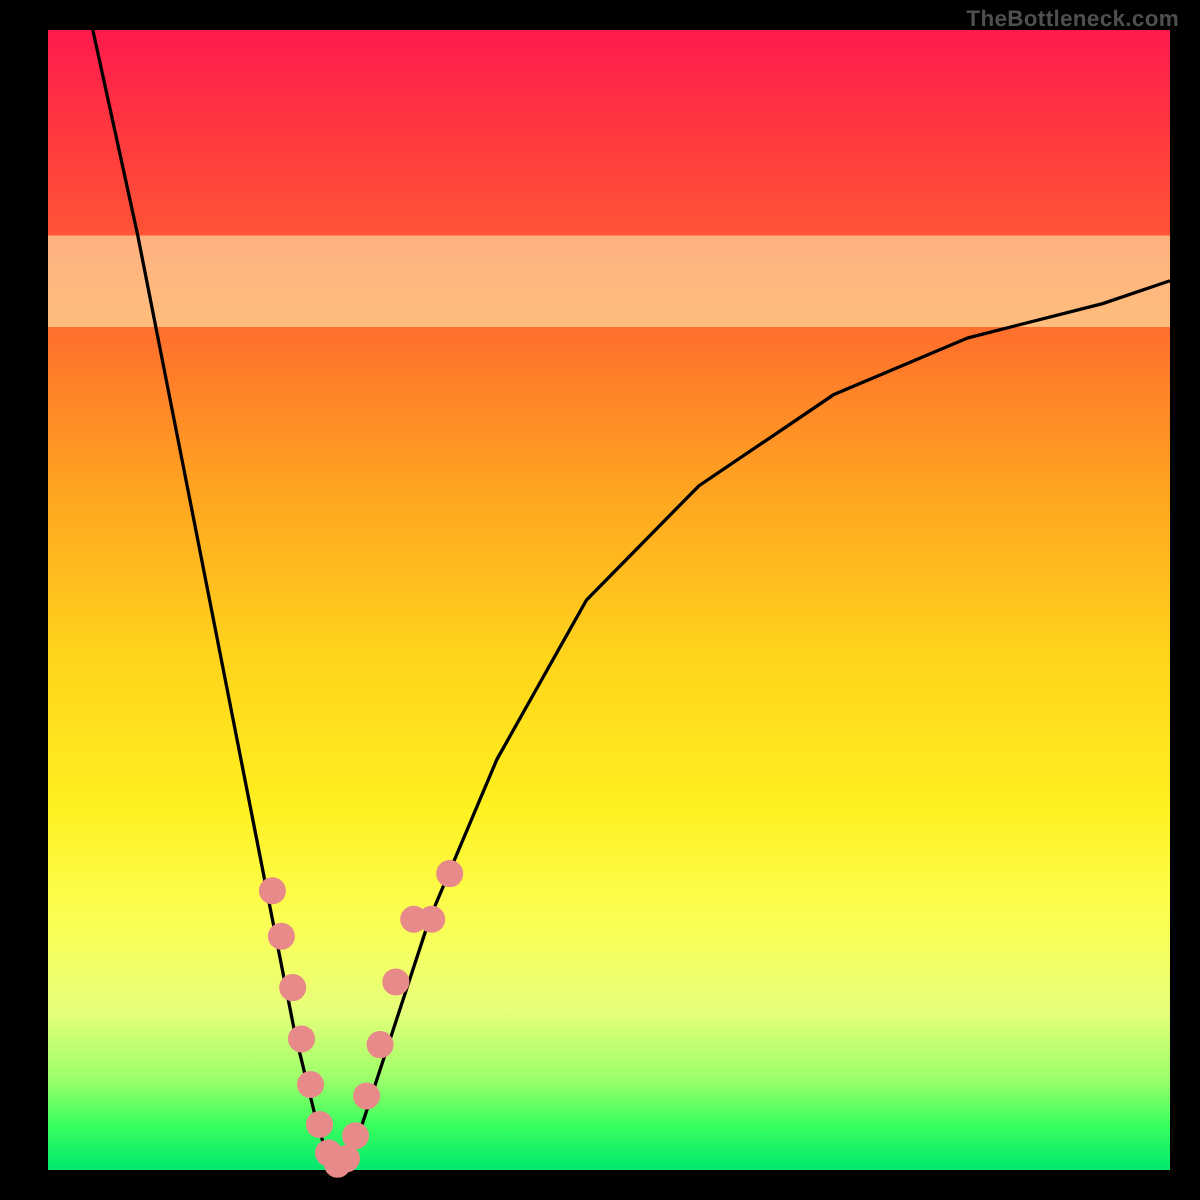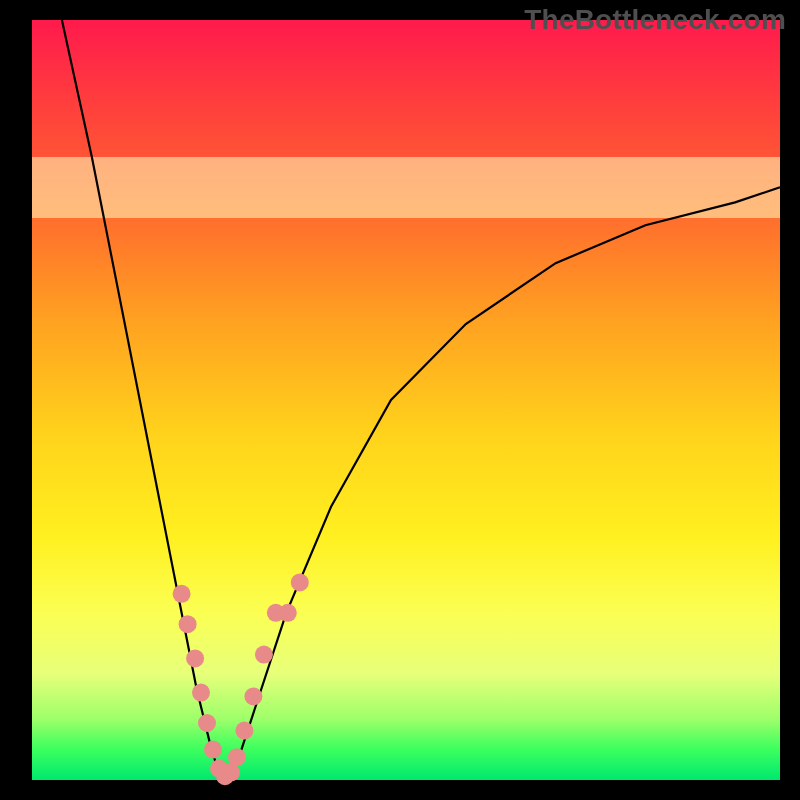--- a/index.html
+++ b/index.html
@@ -45,21 +45,21 @@
   .band {
     position: absolute;
     left: 0;
     width: 100%;
     background: rgba(255, 255, 190, 0.55);
   }
   .watermark {
     position: absolute;
     top: 4px;
     right: 14px;
-    font-size: 28px;
+    font-size: 15px;
     font-weight: 600;
     color: #4f4f4f;
     letter-spacing: 0.2px;
     user-select: none;
   }
   svg.curve {
     position: absolute;
     left: 0;
     top: 0;
     width: 100%;

